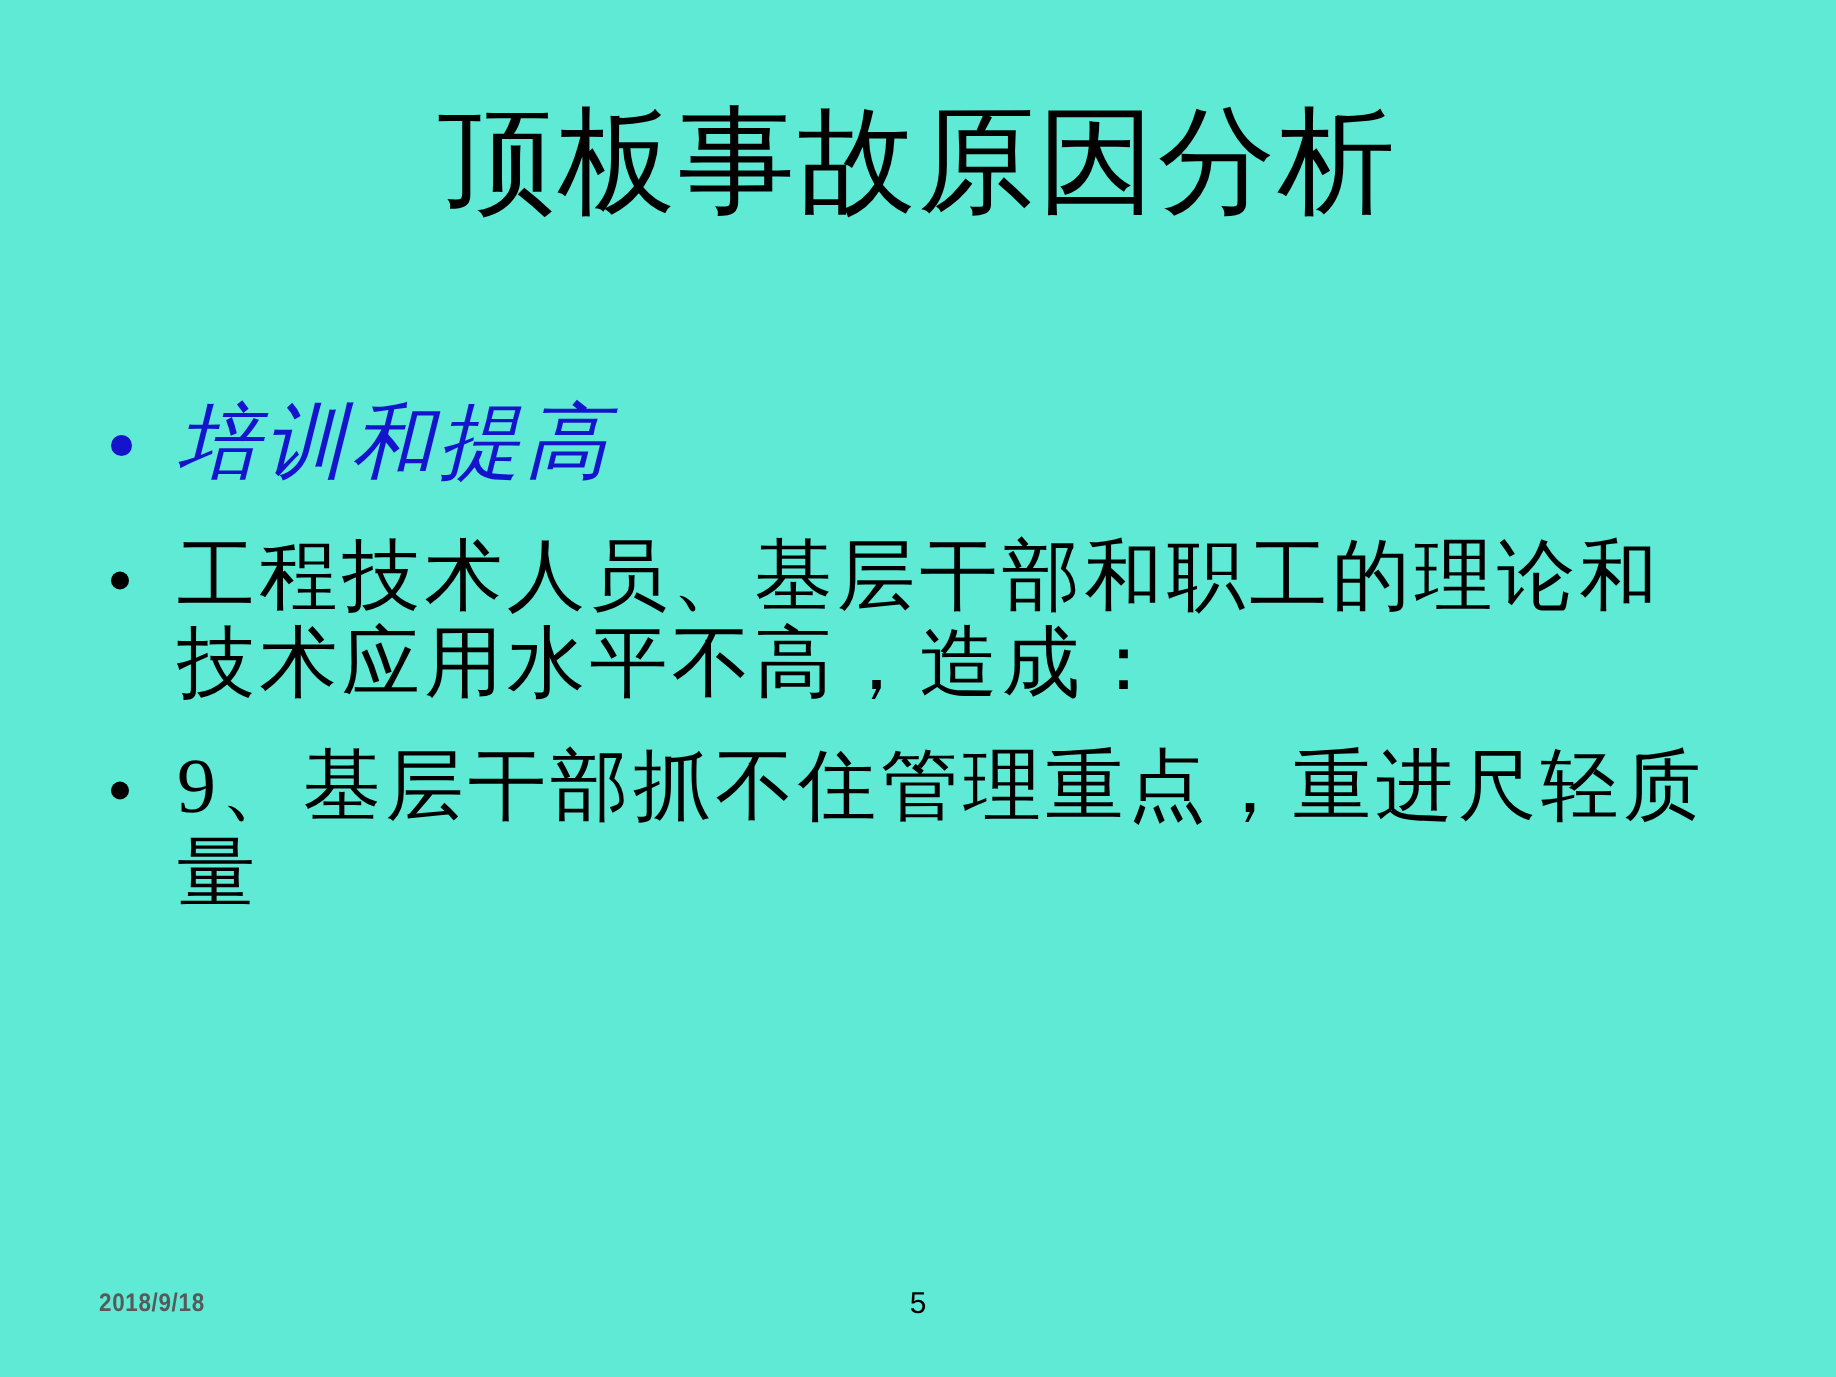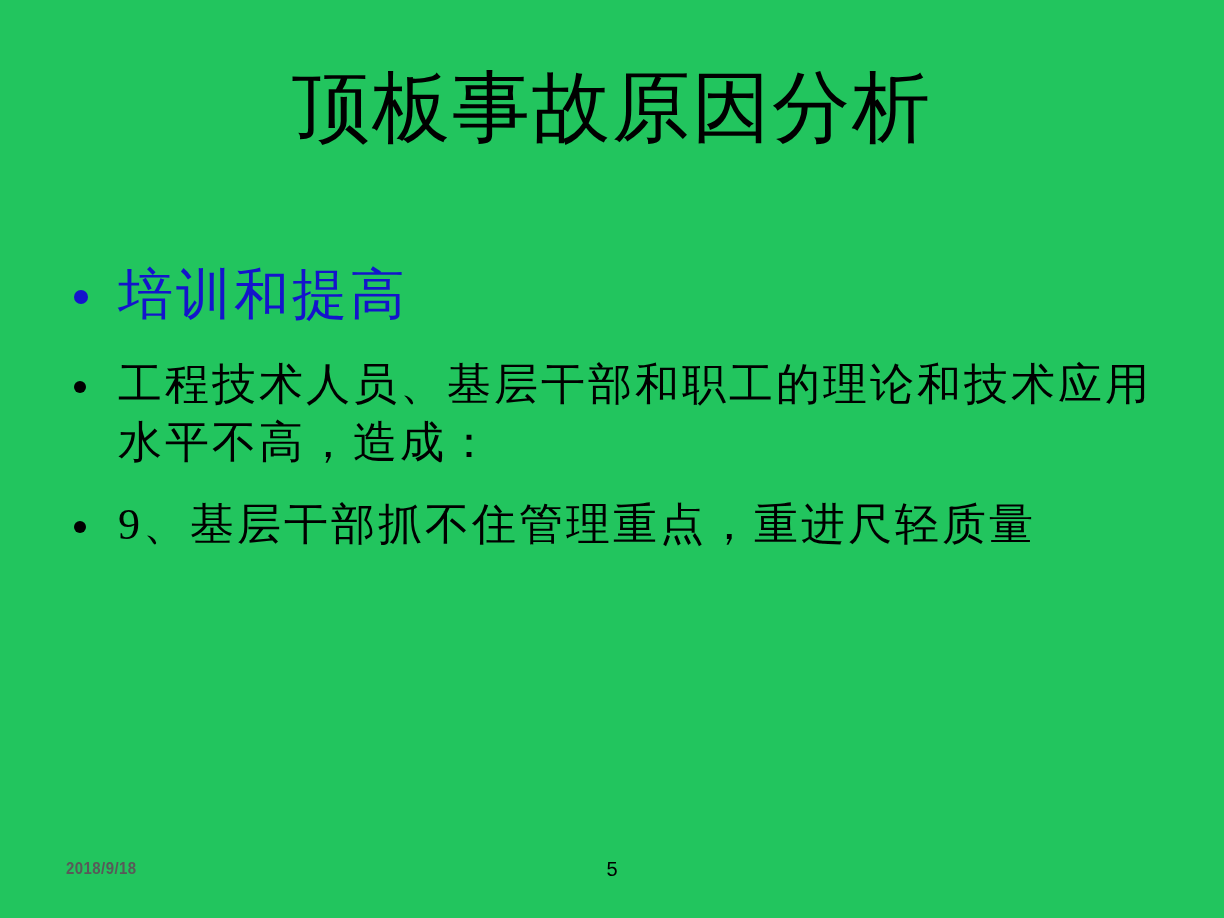--- a/index.html
+++ b/index.html
@@ -4,21 +4,21 @@
 <style>
   html, body {
     margin: 0;
     padding: 0;
     background: #888;
   }
   .slide {
     position: relative;
     width: 1224px;
     height: 918px;
-    background: #22c55e;
+    background: #5eead4;
     overflow: hidden;
     font-family: "Liberation Serif", "DejaVu Serif", serif;
     margin: 0 auto;
   }
   .title {
     position: absolute;
     top: 56px;
     left: 0;
     right: 0;
     margin: 0;
@@ -59,21 +59,21 @@
     letter-spacing: 3px;
     margin-bottom: 28px;
   }
   .level1 .dot {
     width: 14px;
     height: 14px;
     margin-top: 28px;
   }
   .level2 {
     color: #000000;
-    font-size: 44px;
+    font-size: 52px;
     line-height: 58px;
     letter-spacing: 3px;
     margin-bottom: 24px;
   }
   .level2 .dot {
     width: 12px;
     height: 12px;
     margin-top: 25px;
   }
   .footer-date {
@@ -101,21 +101,21 @@
 </style>
 </head>
 <body>
 
 <div class="slide">
 
   <h1 class="title">顶板事故原因分析</h1>
 
   <div class="content">
 
-    <div class="bullet-item level1" style="color:#1414CC;">
+    <div class="bullet-item level1" style="color:#1414CC;font-style:italic;">
       <span class="marker">
         <span class="dot"></span>
       </span>
       <span class="txt">培训和提高</span>
     </div>
 
     <div class="bullet-item level2">
       <span class="marker">
         <span class="dot"></span>
       </span>

